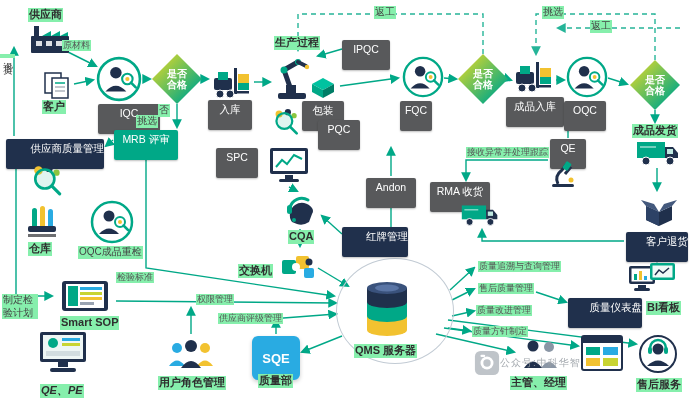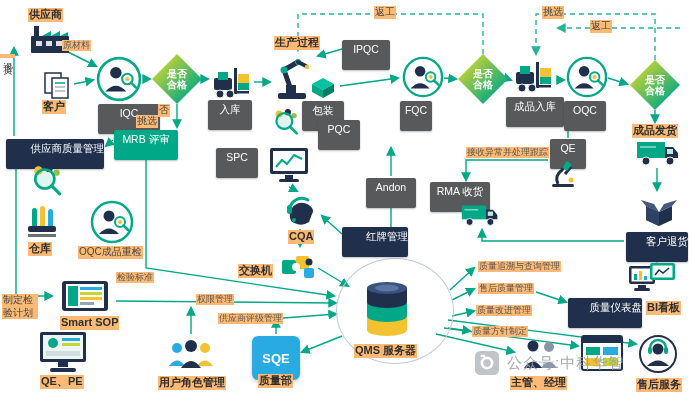--- a/index.html
+++ b/index.html
@@ -3,41 +3,41 @@
 <meta charset="utf-8">
 <style>
   html,body{margin:0;padding:0;background:#e9e9e9;}
   .stage{
     position:relative;width:693px;height:401px;background:#ffffff;overflow:hidden;
     font-family:"Liberation Sans","DejaVu Sans",sans-serif;color:#333;
   }
   .wires{position:absolute;left:0;top:0;width:693px;height:401px;}
   .wire{fill:none;stroke:#00A887;stroke-width:1.4;}
   .wire.dash{stroke-dasharray:5 4;opacity:.85;}
-  .txt{position:absolute;font-size:10px;color:#444;background:#fdba74;line-height:1.25;white-space:nowrap;padding:0 1px;}
+  .txt{position:absolute;font-size:10px;color:#444;background:#86efac;line-height:1.25;white-space:nowrap;padding:0 1px;}
   .txt.small{font-size:9px;color:#555;}
   .txt.dark{font-weight:bold;color:#2f2f2f;font-size:11px;}
   .txt.wrap{white-space:normal;}
   .vtxt{writing-mode:vertical-rl;letter-spacing:2px;}
   .tag{position:absolute;background:#58595B;color:#fff;font-size:10.5px;line-height:1;
        padding:4px 0 15px;text-align:center;border-radius:2px;box-shadow:0 1px 2px rgba(0,0,0,.25);white-space:nowrap;}
   .tag.navy{background:#20304C;text-align:right;}
   .tag.teal{background:#00A887;}
   .diamond{position:absolute;width:50px;height:50px;display:flex;align-items:center;justify-content:center;
        background:linear-gradient(135deg,#c8d432 15%,#00A887 85%);
        clip-path:polygon(50% 0,100% 50%,50% 100%,0 50%);
        color:#fff;font-weight:bold;font-size:10px;text-align:center;line-height:1.15;}
   .diamond span{width:24px;display:block;}
   .sqe{position:absolute;background:#29ABE2;color:#fff;font-weight:bold;font-size:13px;
        display:flex;align-items:center;justify-content:center;border-radius:6px;box-shadow:0 2px 4px rgba(0,0,0,.2);}
   .ellipse{position:absolute;border:1.5px solid #c2cbd4;border-radius:50%;}
   .icon{position:absolute;}
   .icon svg{display:block;width:100%;height:100%;}
-  .watermark{position:absolute;display:flex;align-items:center;gap:7px;color:#9aa0a6;
-       font-size:15px;letter-spacing:1px;opacity:.9;z-index:50;}
+  .watermark{position:absolute;display:flex;align-items:center;gap:0;color:#9aa0a6;
+       font-size:10px;letter-spacing:1px;opacity:.9;z-index:50;}
 </style>
 </head>
 <body>
 
 <div class="stage">
 
   <svg width="0" height="0" style="position:absolute" aria-hidden="true">
     <defs>
       <marker id="ah" markerWidth="7" markerHeight="7" refX="5.5" refY="3.5" orient="auto">
         <path d="M0,0 L7,3.5 L0,7 z" fill="#00A887"></path>
@@ -466,21 +466,21 @@
       <svg>
         <use href="#sym-tablet"></use>
       </svg>
     </div>
   <div class="txt dark" style="left:60px;top:316px;">Smart SOP</div>
   <div class="icon" style="left:36px;top:330px;width:54px;height:46px;">
       <svg>
         <use href="#sym-desktop"></use>
       </svg>
     </div>
-  <div class="txt dark" style="left:40px;top:375px;">QE、PE</div>
+  <div class="txt dark" style="left:40px;top:384px;font-style:italic;">QE、PE</div>
 
   <div class="icon" style="left:166px;top:336px;width:50px;height:38px;">
       <svg>
         <use href="#sym-people3"></use>
       </svg>
     </div>
   <div class="txt dark" style="left:158px;top:376px;">用户角色管理</div>
 
   <div class="sqe" style="left:252px;top:336px;width:48px;height:44px;">SQE</div>
   <div class="txt dark" style="left:258px;top:374px;">质量部</div>

